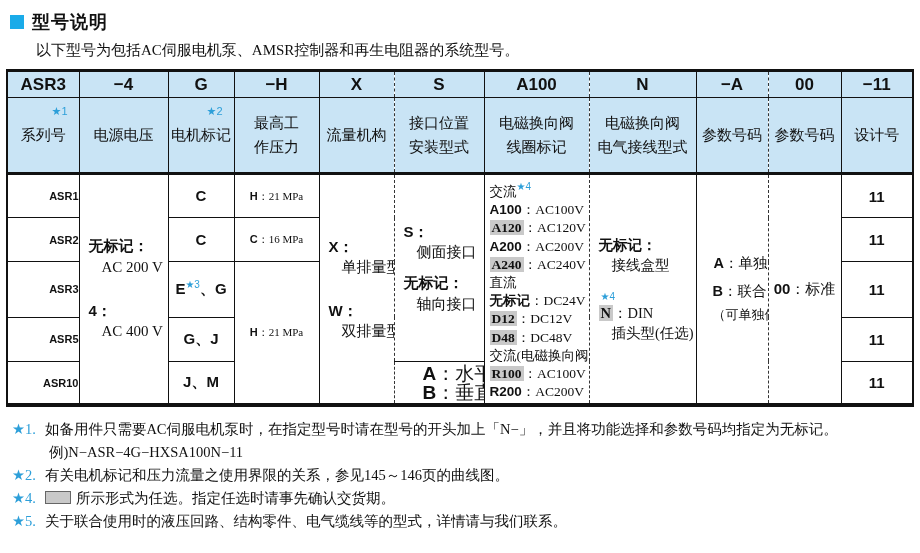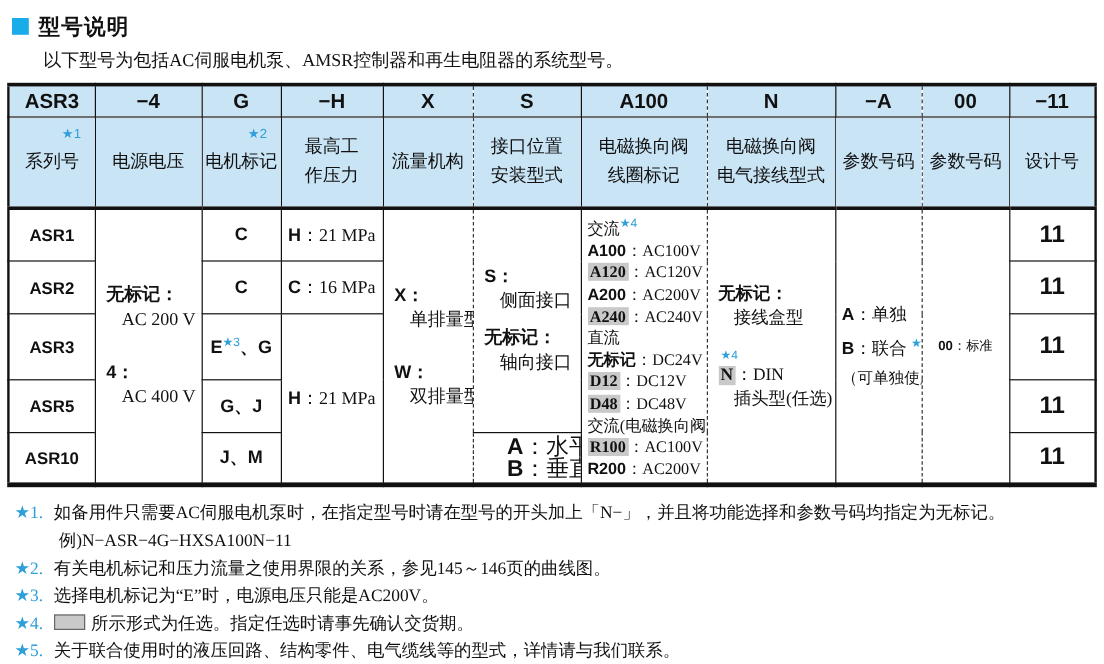--- a/index.html
+++ b/index.html
@@ -46,43 +46,43 @@
   tr.label-row td { font-size: 15px; text-align: center; position: relative; }
   .hdr-line { line-height: 24px; }
   .hdr-star {
     position: absolute; top: 7px; right: 11px;
     color: var(--star-blue); font-size: 11px; font-family: "Liberation Sans", sans-serif;
   }
 
   .star { color: var(--star-blue); font-size: 10px; vertical-align: 6px; font-family: "Liberation Sans", sans-serif; }
   .hl { background: var(--option-gray); padding: 0 2px; font-family: Liberation Serif, serif; }
 
-  .series-cell { font-size: 14px; }
-  .design-cell { font-size: 20px; }
+  .series-cell { font-size: 11px; text-align: right; }
+  .design-cell { font-size: 15px; }
   .motor-cell { font-size: 15px; }
-  .pressure-cell { font-size: 15px; white-space: nowrap; }
+  .pressure-cell { font-size: 11px; white-space: nowrap; }
 
   .opt-block { padding: 2px 2px 2px 9px; font-size: 15px; line-height: 21px; white-space: nowrap; }
   .ind { padding-left: 13px; }
   .bserif { font-weight: 700; }
   .gap22 { height: 22px; } .gap16 { height: 16px; } .gap10 { height: 10px; }
 
   .port-lower { padding-left: 3px; font-size: 19px; line-height: 19px; white-space: nowrap; margin-left: 25px; }
 
   .coil-block { padding: 3px 0 2px 5px; }
   .coil-line { font-size: 13.5px; line-height: 18.2px; white-space: nowrap; }
   .coil-line .code { font-size: 13.5px; }
 
   .wiring-block { padding-left: 9px; font-size: 14.5px; line-height: 20px; white-space: nowrap; }
   .star-line { height: 12px; line-height: 12px; padding-left: 2px; }
 
-  .func-block { padding-left: 5px; font-size: 14.5px; line-height: 23px; white-space: nowrap; }
+  .func-block { padding-left: 16px; font-size: 14.5px; line-height: 23px; white-space: nowrap; text-align: right; }
   .func-note { font-size: 13px; }
 
-  .param-cell { font-size: 11px; white-space: nowrap; }
+  .param-cell { font-size: 15px; white-space: nowrap; }
 
   
   .footnotes { margin: 11px 0 0 12px; }
   .fn-line { font-size: 14.5px; line-height: 23px; white-space: nowrap; }
   .fn-marker { color: var(--star-blue); margin-right: 9px; }
   .fn-example { margin-left: 37px; line-height: 23px; font-size: 14.5px; }
   .option-swatch {
     display: inline-block; width: 26px; height: 13px;
     background: var(--option-gray); border: 1px solid #666;
     vertical-align: -1px; margin-right: 5px;
@@ -293,23 +293,20 @@
 
   <div class="footnotes">
     <div class="fn-line">
       <span class="fn-marker">★1.</span><span>如备用件只需要AC伺服电机泵时，在指定型号时请在型号的开头加上「N−」，并且将功能选择和参数号码均指定为无标记。</span>
     </div>
     <div class="fn-example">例)N−ASR−4G−HXSA100N−11</div>
     <div class="fn-line">
       <span class="fn-marker">★2.</span><span>有关电机标记和压力流量之使用界限的关系，参见145～146页的曲线图。</span>
     </div>
     <div class="fn-line">
-      <span class="fn-marker">★3.</span><span>选择电机标记为“E”时，电源电压只能是AC200V。</span>
-    </div>
-    <div class="fn-line">
       <span class="fn-marker">★4.</span><span class="option-swatch"></span><span>所示形式为任选。指定任选时请事先确认交货期。</span>
     </div>
     <div class="fn-line">
       <span class="fn-marker">★5.</span><span>关于联合使用时的液压回路、结构零件、电气缆线等的型式，详情请与我们联系。</span>
     </div>
   </div>
 
 </div>
 
 </body></html>

